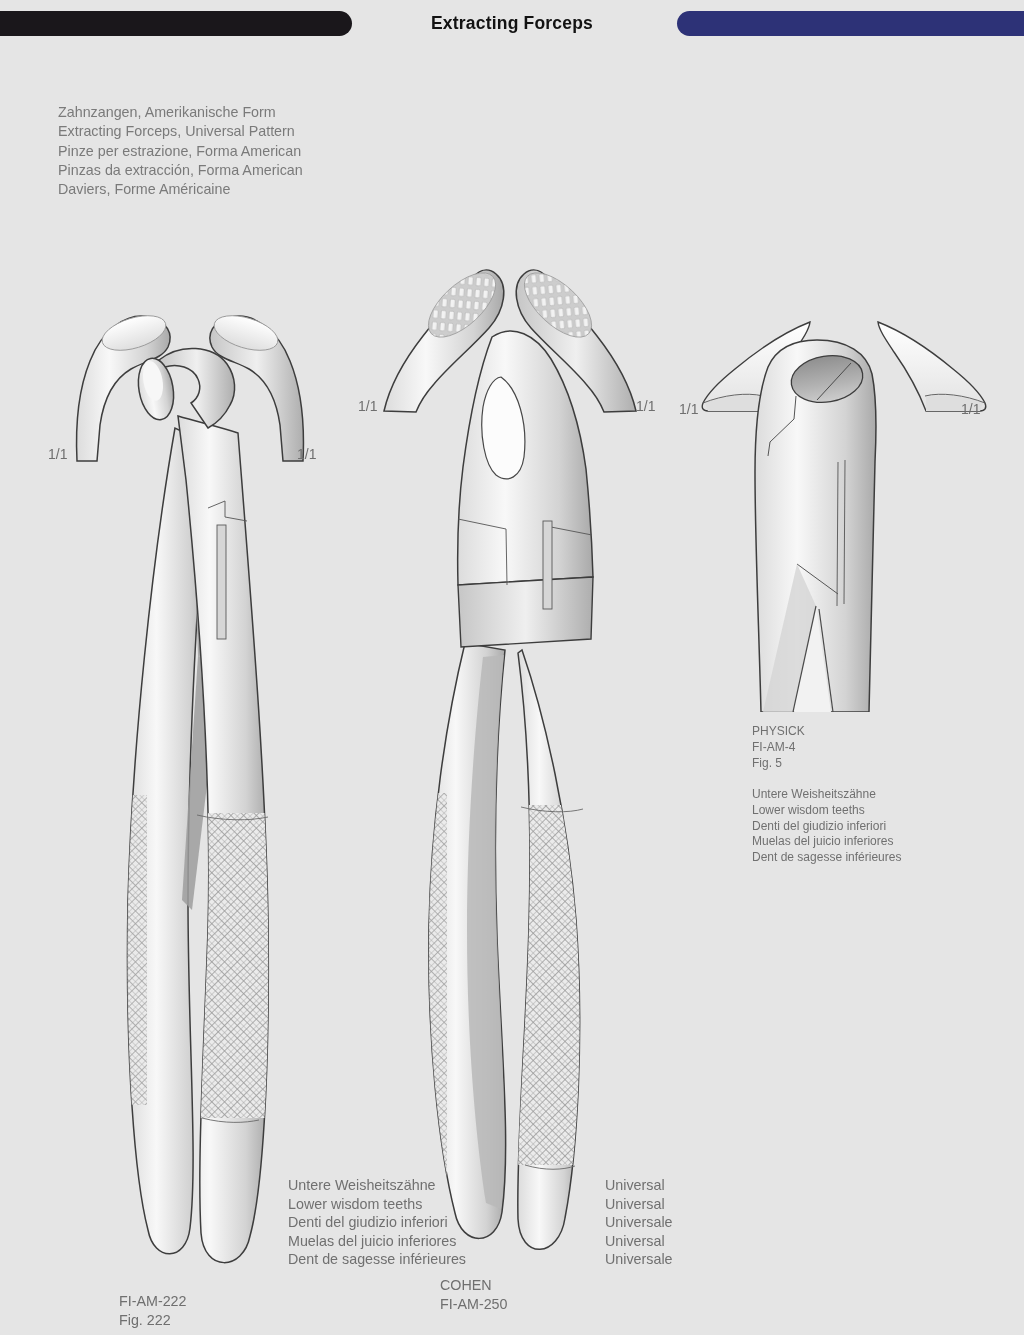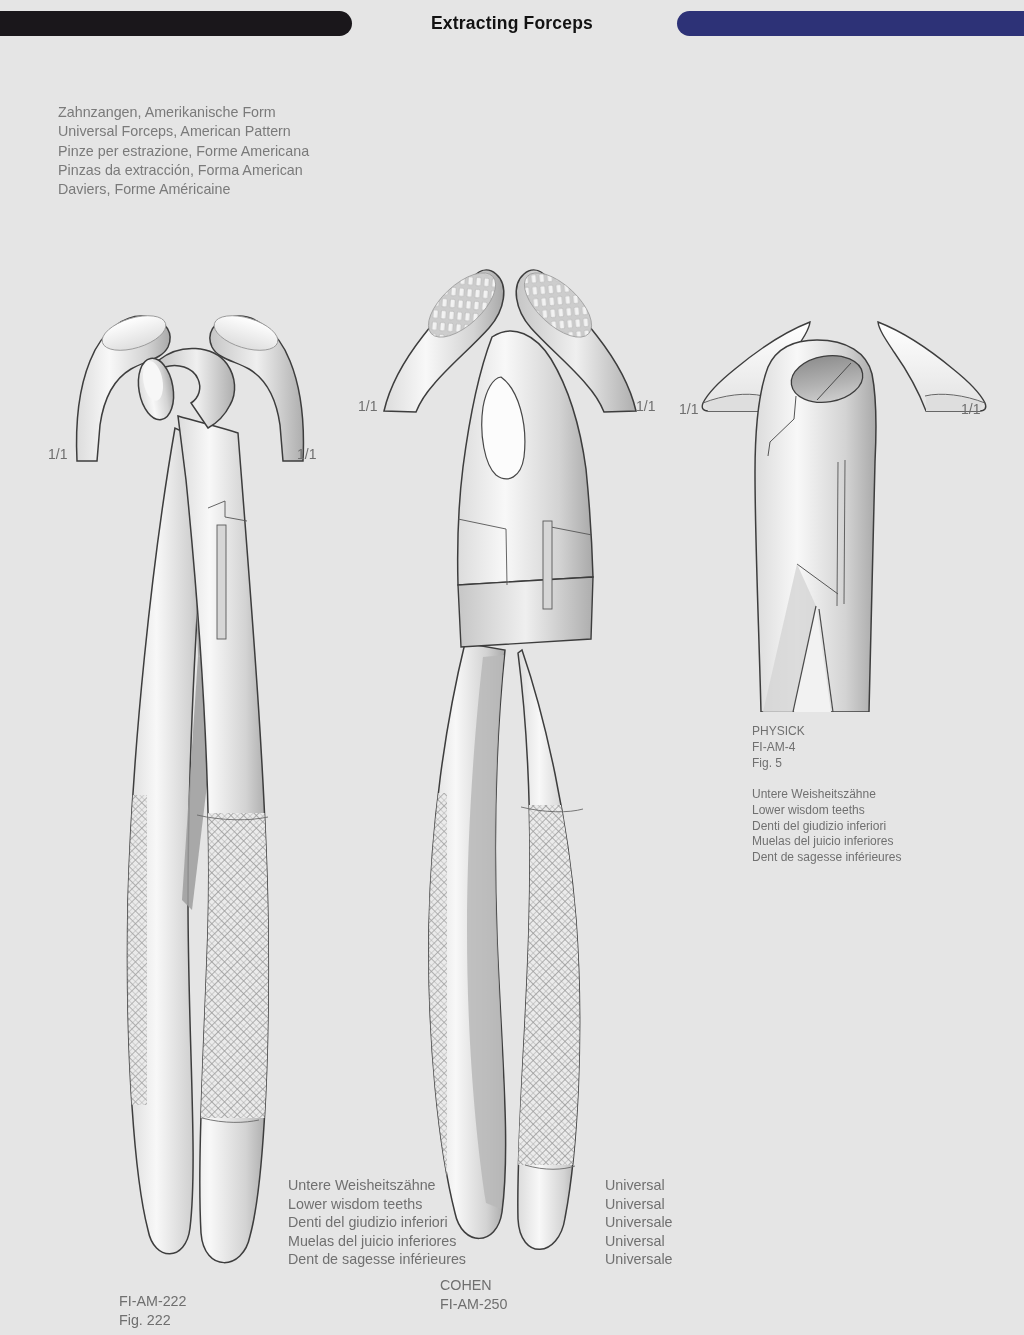--- a/index.html
+++ b/index.html
@@ -35,22 +35,22 @@
 <body>
 
 <div id="page">
 
   <div class="bar bar-black"></div>
   <div class="page-title">Extracting Forceps</div>
   <div class="bar bar-blue"></div>
 
   <div class="intro">
     <div>Zahnzangen, Amerikanische Form</div>
-    <div>Universal Forceps, American Pattern</div>
-    <div>Pinze per estrazione, Forme Americana</div>
+    <div>Extracting Forceps, Universal Pattern</div>
+    <div>Pinze per estrazione, Forma American</div>
     <div>Pinzas da extracción, Forma American</div>
     <div>Daviers, Forme Américaine</div>
   </div>
 
   <svg class="illu" style="left:40px;top:300px" width="300" height="975" viewBox="0 0 300 975">
     <defs>
       <linearGradient id="gmA" x1="0" y1="0" x2="1" y2="0">
         <stop offset="0" stop-color="#dcdcdc"></stop>
           <stop offset="0.35" stop-color="#f8f8f8"></stop>
         <stop offset="0.75" stop-color="#d3d3d3"></stop>

